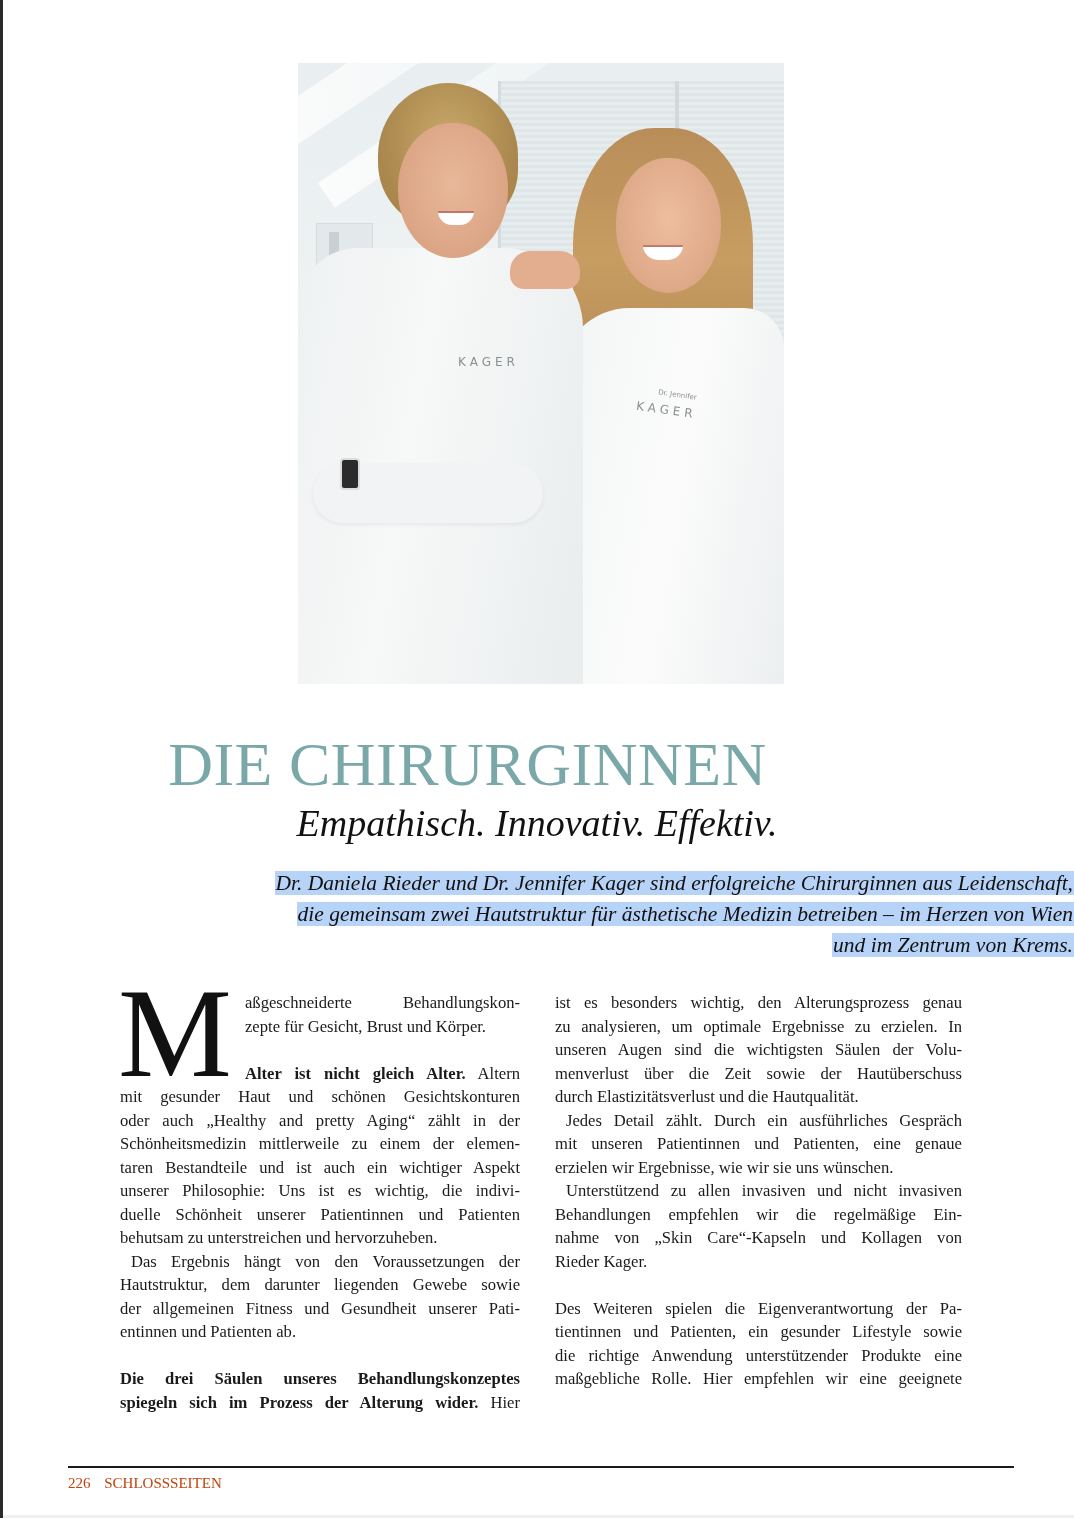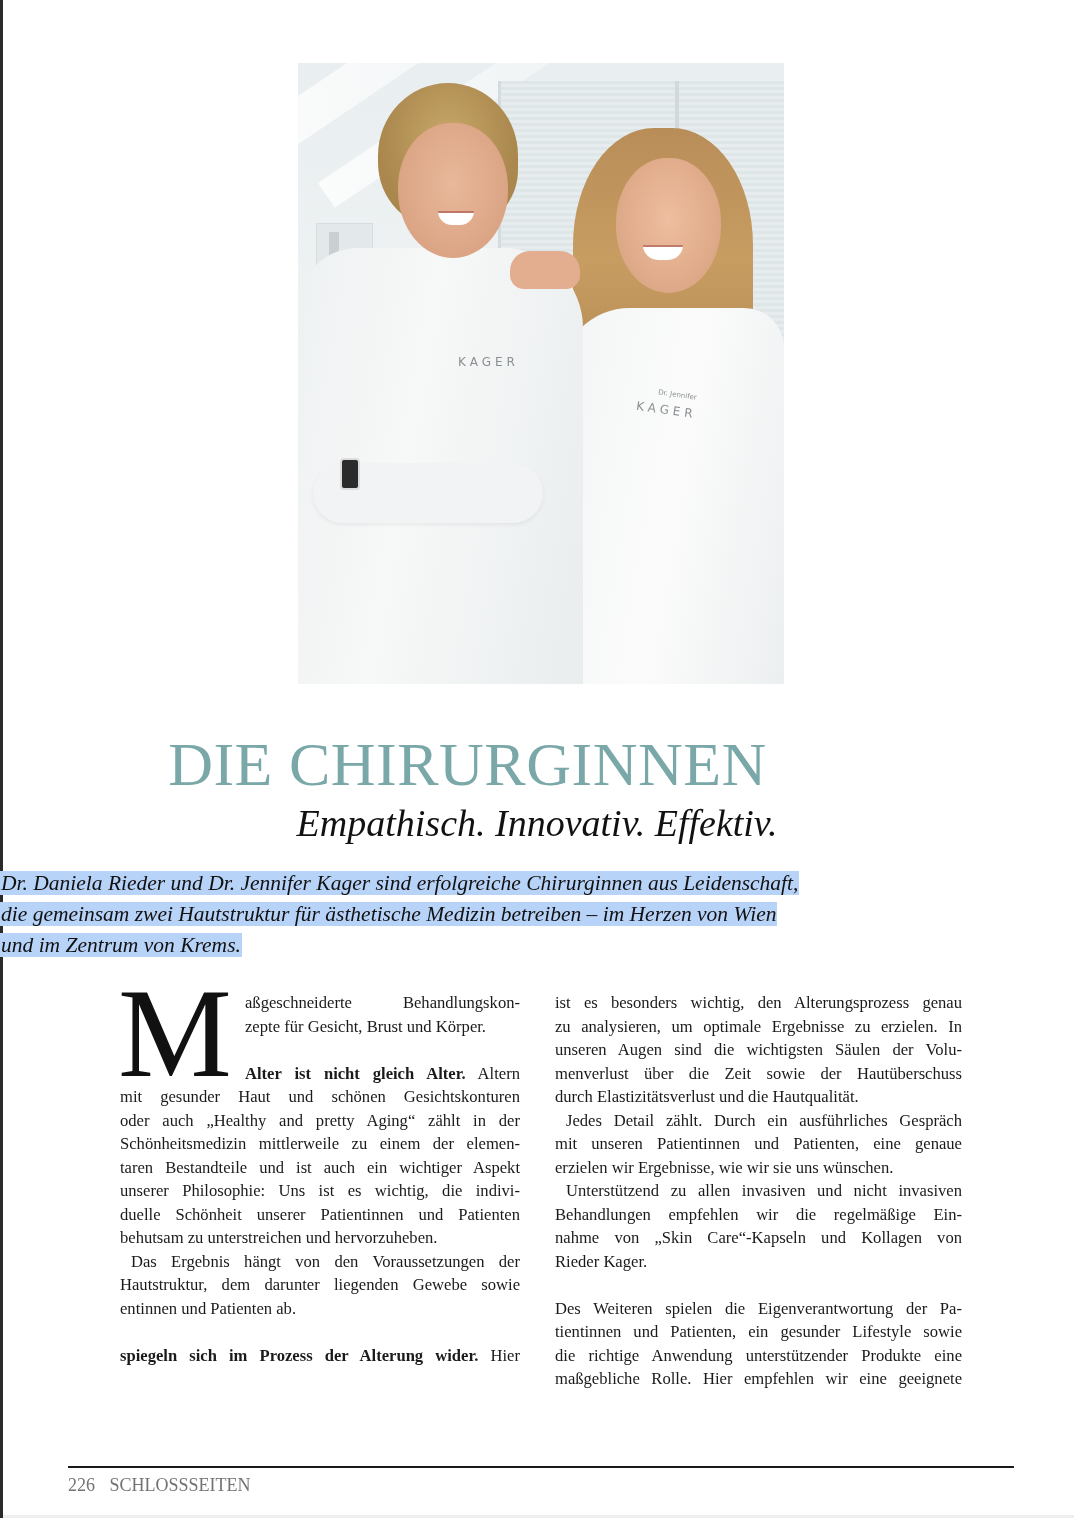--- a/index.html
+++ b/index.html
@@ -52,42 +52,42 @@
     position: absolute; left: 0; width: 935px; top: 728px; text-align: center;
     font-size: 62px; line-height: 72px; color: #7aa8a8; letter-spacing: 0.5px;
     font-family: "Liberation Serif", "DejaVu Serif", serif; font-weight: normal;
   }
   .subtitle {
     position: absolute; left: 0; width: 1074px; top: 796px; text-align: center;
     font-size: 38px; line-height: 54px; font-style: italic; color: #111;
   }
 
   
-  .intro { position: absolute; left: 0; width: 1074px; top: 868px; text-align: left; font-style: italic; font-size: 21.5px; color: #111; }
+  .intro { position: absolute; left: 0; width: 1074px; top: 868px; text-align: right; font-style: italic; font-size: 21.5px; color: #111; }
   .intro .line { display: block; height: 31px; line-height: 31px; }
   .intro .sel { background: #b8d3f8; padding: 0 1px; }
 
   
   .col { position: absolute; top: 991px; font-size: 16.6px; color: #1a1a1a; }
   .col1 { left: 120px; width: 400px; }
   .col2 { left: 555px; width: 407px; }
   .ln { display: block; height: 23.5px; line-height: 23.5px; text-align: justify; text-align-last: justify; white-space: nowrap; }
   .ln.last { text-align-last: left; }
   .ln.indent { text-indent: 11px; }
   .ln.gap { height: 23.5px; }
   .ln b { font-weight: bold; }
   .dropcap {
     position: absolute; left: 118px; top: 978px; font-size: 128px; line-height: 110px; color: #111;
     font-family: "Liberation Serif", "DejaVu Serif", serif;
   }
   .col1 .dc { padding-left: 125px; }
 
   
   .footer-rule { position: absolute; left: 68px; top: 1466px; width: 946px; height: 2px; background: #1a1a1a; }
-  .footer { position: absolute; left: 68px; top: 1475px; font-size: 18px; color: #737373; }
+  .footer { position: absolute; left: 68px; top: 1475px; font-size: 15px; color: #c2410c; }
   .footer .pg { margin-right: 10px; }
 </style>
 </head>
 <body>
 
 <div class="left-edge"></div>
 <div class="bottom-edge"></div>
 
 <div class="photo">
   <div class="skylight" style="left:-40px;top:60px;width:300px;height:40px;"></div>
@@ -132,22 +132,24 @@
   <span class="ln dc"><b>Alter ist nicht gleich Alter.</b><span> Altern</span></span>
   <span class="ln">mit gesunder Haut und schönen Gesichtskonturen</span>
   <span class="ln">oder auch „Healthy and pretty Aging“ zählt in der</span>
   <span class="ln">Schönheitsmedizin mittlerweile zu einem der elemen-</span>
   <span class="ln">taren Bestandteile und ist auch ein wichtiger Aspekt</span>
   <span class="ln">unserer Philosophie: Uns ist es wichtig, die indivi-</span>
   <span class="ln">duelle Schönheit unserer Patientinnen und Patienten</span>
   <span class="ln last">behutsam zu unterstreichen und hervorzuheben.</span>
   <span class="ln indent">Das Ergebnis hängt von den Voraussetzungen der</span>
   <span class="ln">Hautstruktur, dem darunter liegenden Gewebe sowie</span>
+  <span class="ln">der allgemeinen Fitness und Gesundheit unserer Pati-</span>
   <span class="ln last">entinnen und Patienten ab.</span>
   <span class="ln gap"></span>
+  <span class="ln"><b>Die drei Säulen unseres Behandlungskonzeptes</b></span>
   <span class="ln"><b>spiegeln sich im Prozess der Alterung wider.</b><span> Hier</span></span>
 </div>
 
 <div class="col col2">
   <span class="ln">ist es besonders wichtig, den Alterungsprozess genau</span>
   <span class="ln">zu analysieren, um optimale Ergebnisse zu erzielen. In</span>
   <span class="ln">unseren Augen sind die wichtigsten Säulen der Volu-</span>
   <span class="ln">menverlust über die Zeit sowie der Hautüberschuss</span>
   <span class="ln last">durch Elastizitätsverlust und die Hautqualität.</span>
   <span class="ln indent">Jedes Detail zählt. Durch ein ausführliches Gespräch</span>

